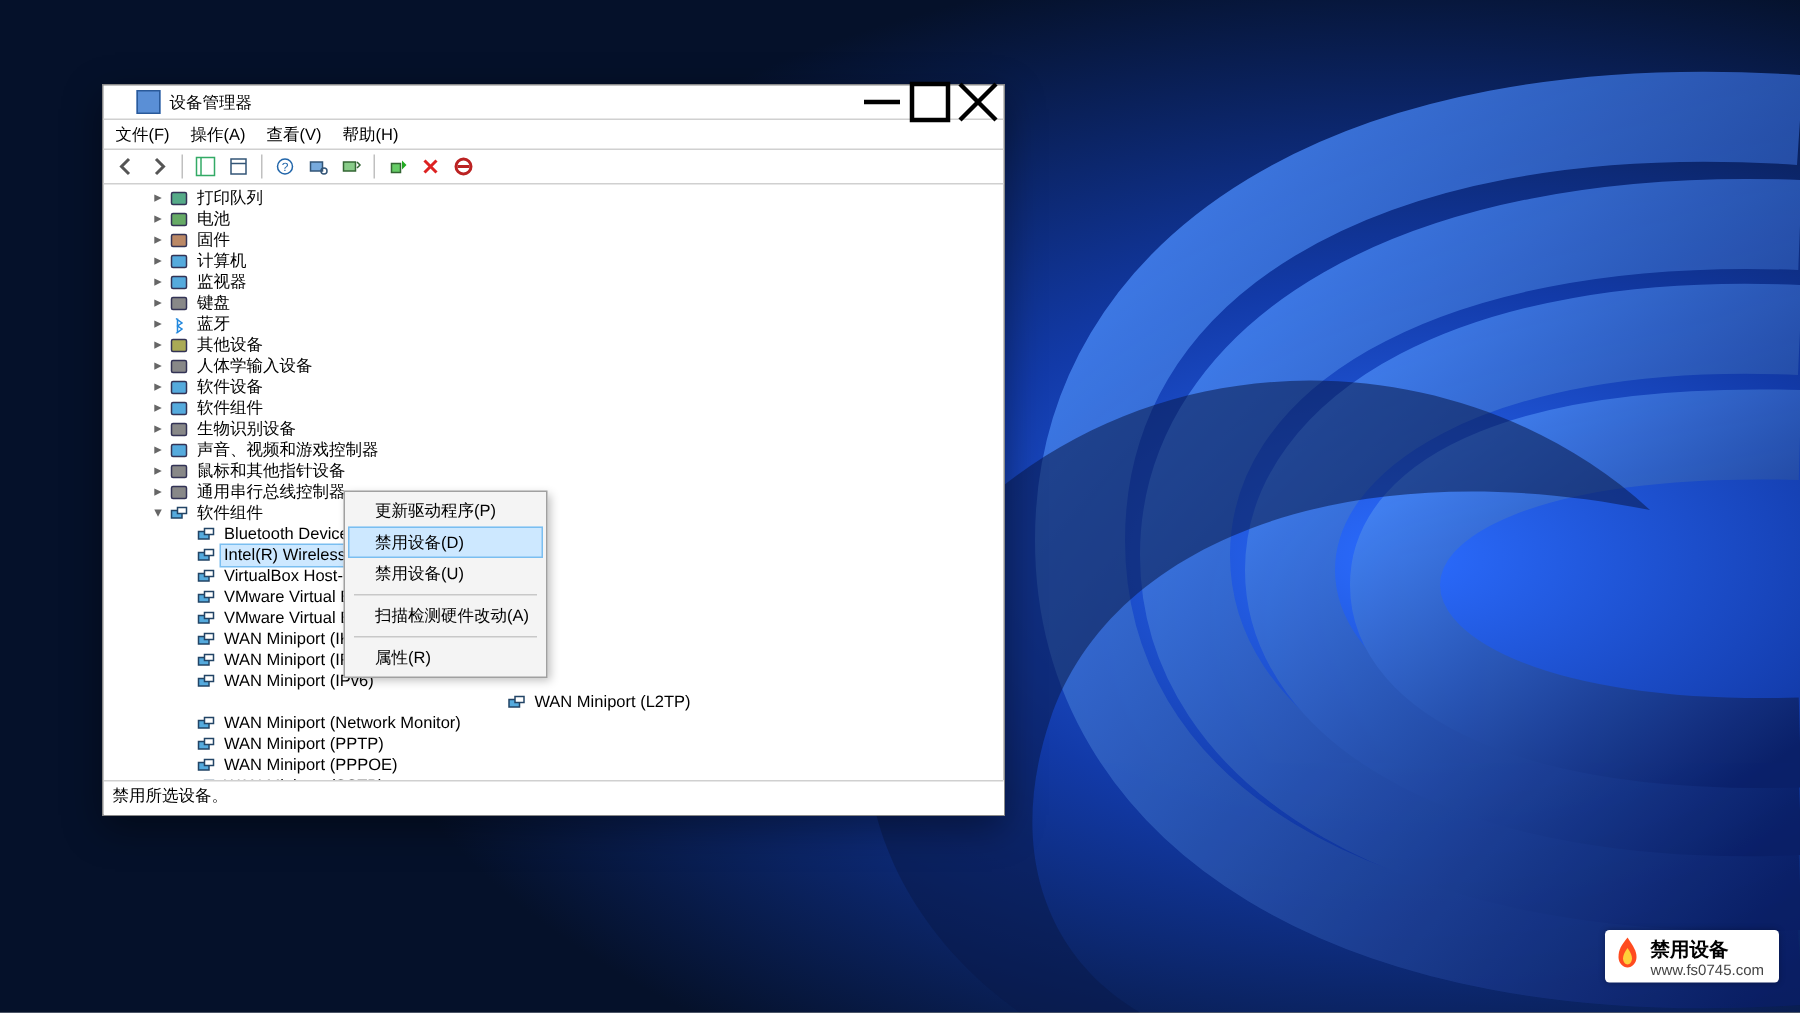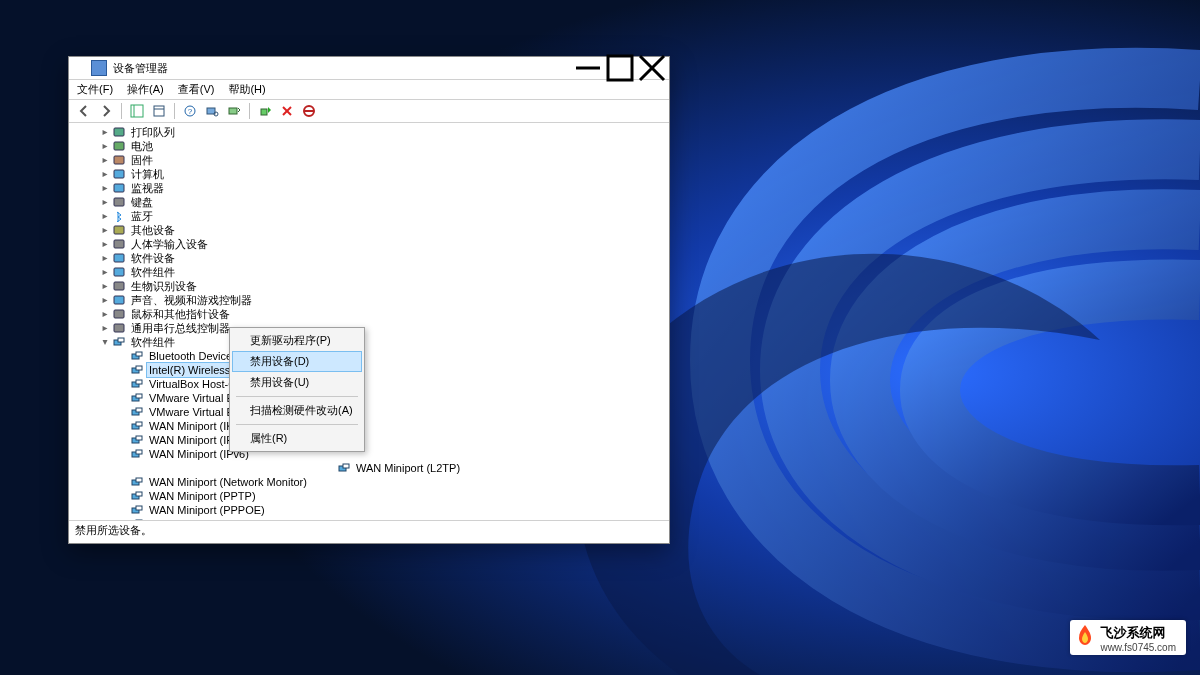--- a/index.html
+++ b/index.html
@@ -450,16 +450,16 @@
     <div class="statusbar">
       <span>禁用所选设备。</span>
     </div>
   </div>
 
   <div class="watermark">
     <svg class="flame" viewBox="0 0 18 22">
         <path d="M9 1 C5 6 3 9 3 14 C3 18 6 21 9 21 C12 21 15 18 15 14 C15 10 13 7 9 1 Z" fill="#ff4b1f"></path>
         <path d="M9 8 C7 11 6 13 6 15 C6 17 7.5 19 9 19 C10.5 19 12 17 12 15 C12 13 11 11 9 8 Z" fill="#ffcf3a"></path>
       </svg>
-    <div class="big">飞沙系统网</div>
+    <div class="big">禁用设备</div>
     <div class="url">www.fs0745.com</div>
   </div>
 </div>
 
 </body></html>

